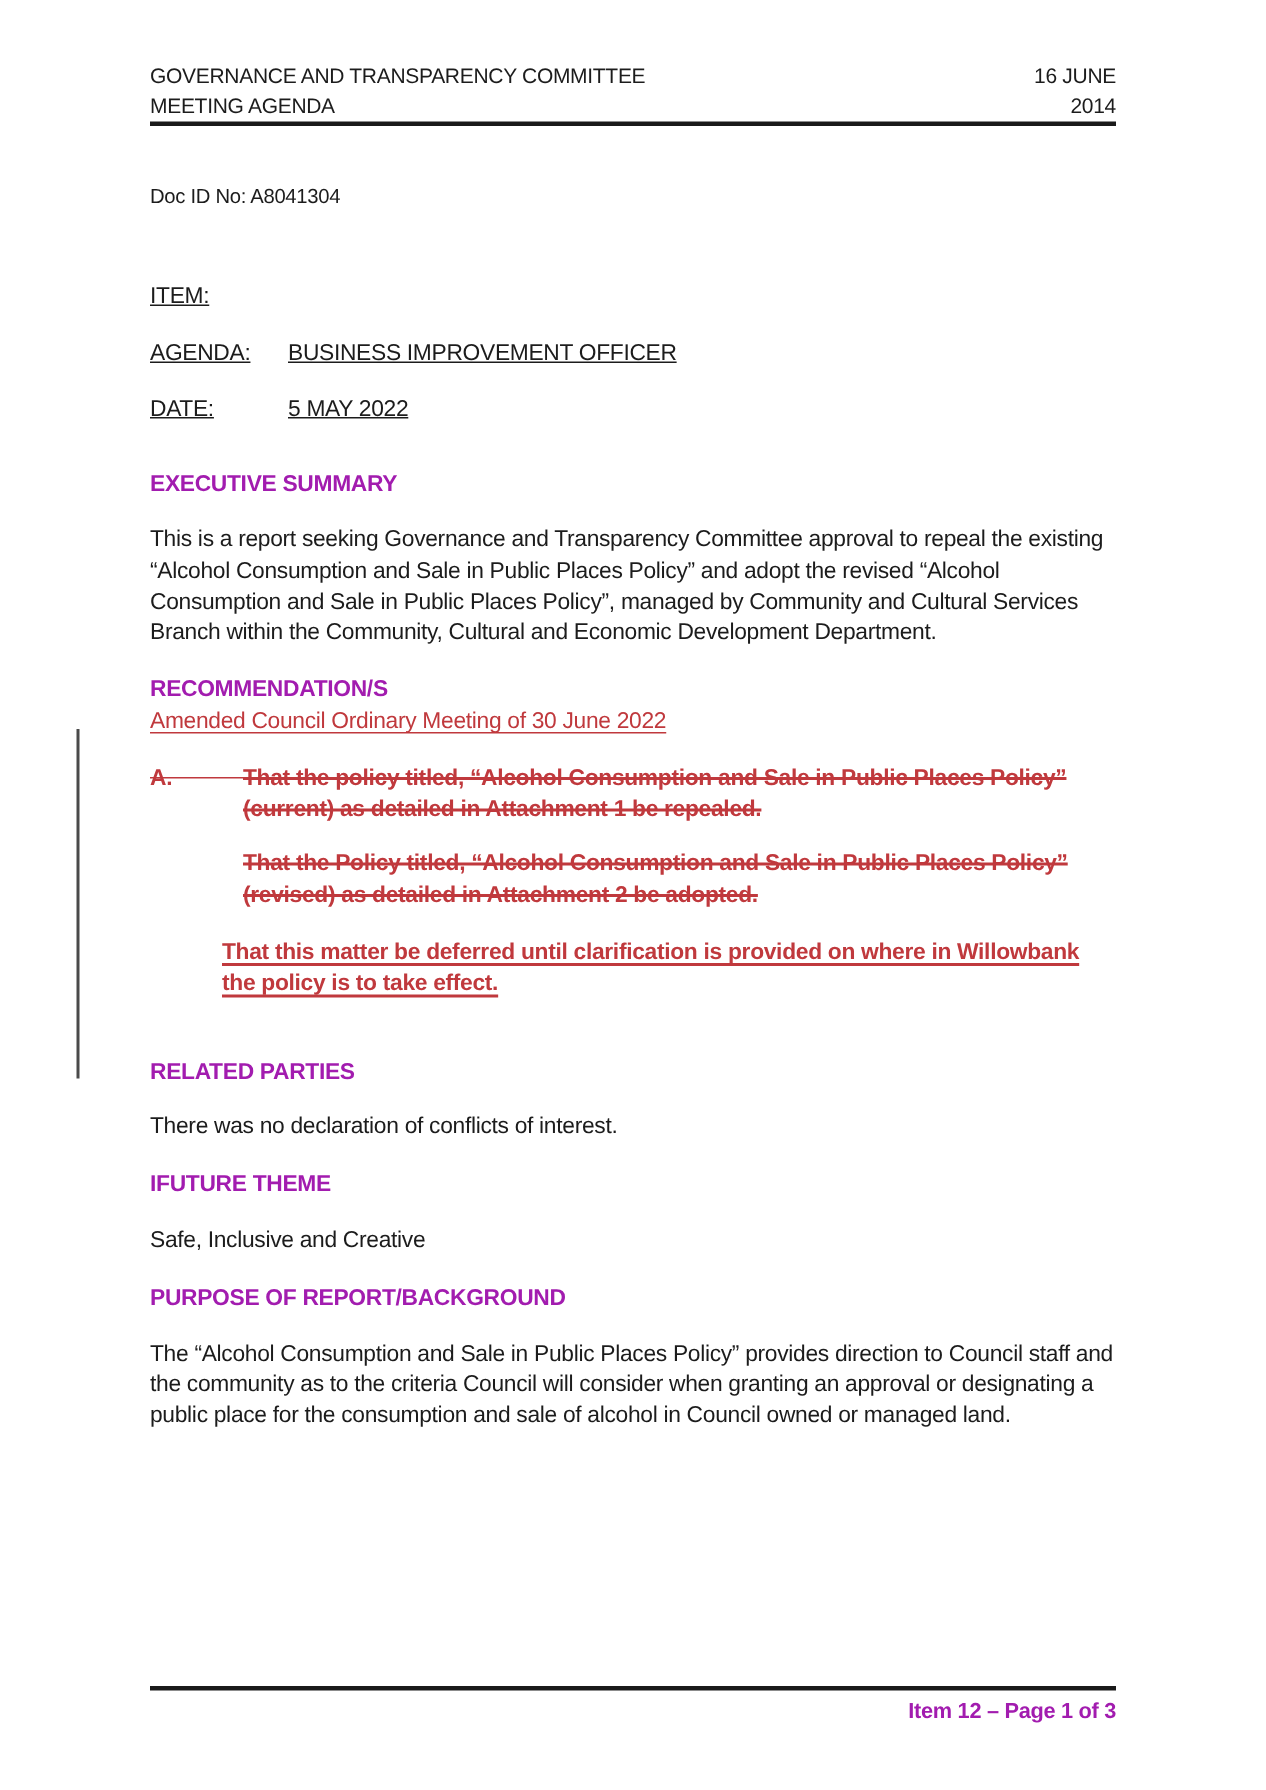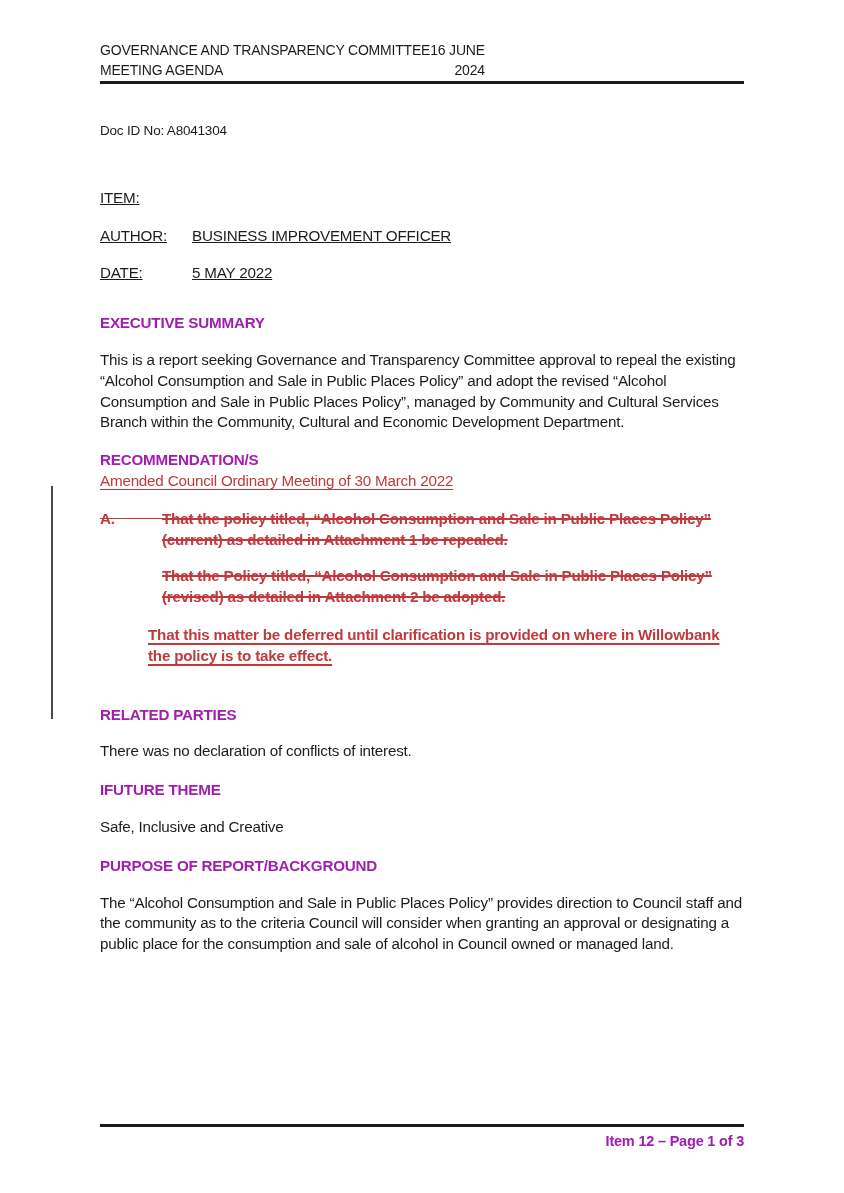--- a/index.html
+++ b/index.html
@@ -14,20 +14,21 @@
     line-height: 20.8px;
     letter-spacing: -0.2px;
     overflow: hidden;
   }
   .content { margin: 0 100px; width: 644px; }
 
   
   .header {
     padding-top: 40px;
     display: flex;
+    justify-content: space-between;
     align-items: flex-end;
     font-size: 14px;
     line-height: 20px;
     border-bottom: 3px solid #1a1a1a;
     padding-bottom: 1px;
   }
   .header-right { text-align: right; }
 
   .docid { margin-top: 37px; font-size: 13.5px; }
 
@@ -105,45 +106,45 @@
 <div class="page">
   <div class="content">
 
     <div class="header">
       <div class="header-left">
         <div>GOVERNANCE AND TRANSPARENCY COMMITTEE</div>
         <div>MEETING AGENDA</div>
       </div>
       <div class="header-right">
         <div>16 JUNE</div>
-        <div>2024</div>
+        <div>2014</div>
       </div>
     </div>
 
     <div class="docid">Doc ID No: A8041304</div>
 
     <div class="meta">
       <div class="meta-row">
         <span class="meta-label">ITEM:</span>
       </div>
       <div class="meta-row">
-        <span class="meta-label">AUTHOR:</span>
+        <span class="meta-label">AGENDA:</span>
         <span class="meta-value">BUSINESS IMPROVEMENT OFFICER</span>
       </div>
       <div class="meta-row">
         <span class="meta-label">DATE:</span>
         <span class="meta-value">5 MAY 2022</span>
       </div>
     </div>
 
     <div class="h h-exec">EXECUTIVE SUMMARY</div>
     <div class="para">This is a report seeking Governance and Transparency Committee approval to repeal the existing “Alcohol Consumption and Sale in Public Places Policy” and adopt the revised “Alcohol Consumption and Sale in Public Places Policy”, managed by Community and Cultural Services Branch within the Community, Cultural and Economic Development Department.</div>
 
     <div class="h h-rec">RECOMMENDATION/S</div>
-    <div class="red amended">Amended Council Ordinary Meeting of 30 March 2022</div>
+    <div class="red amended">Amended Council Ordinary Meeting of 30 June 2022</div>
 
     <div class="rec-item red">
       <span class="rec-letter">A.</span>
       <span class="rec-body strike">That the policy titled, “Alcohol Consumption and Sale in Public Places Policy” (current) as detailed in Attachment 1 be repealed.</span>
     </div>
 
     <div class="rec-ind red strike gap16">That the Policy titled, “Alcohol Consumption and Sale in Public Places Policy” (revised) as detailed in Attachment 2 be adopted.</div>
 
     <div class="rec-ind red under gap17">That this matter be deferred until clarification is provided on where in Willowbank the policy is to take effect.</div>
 

